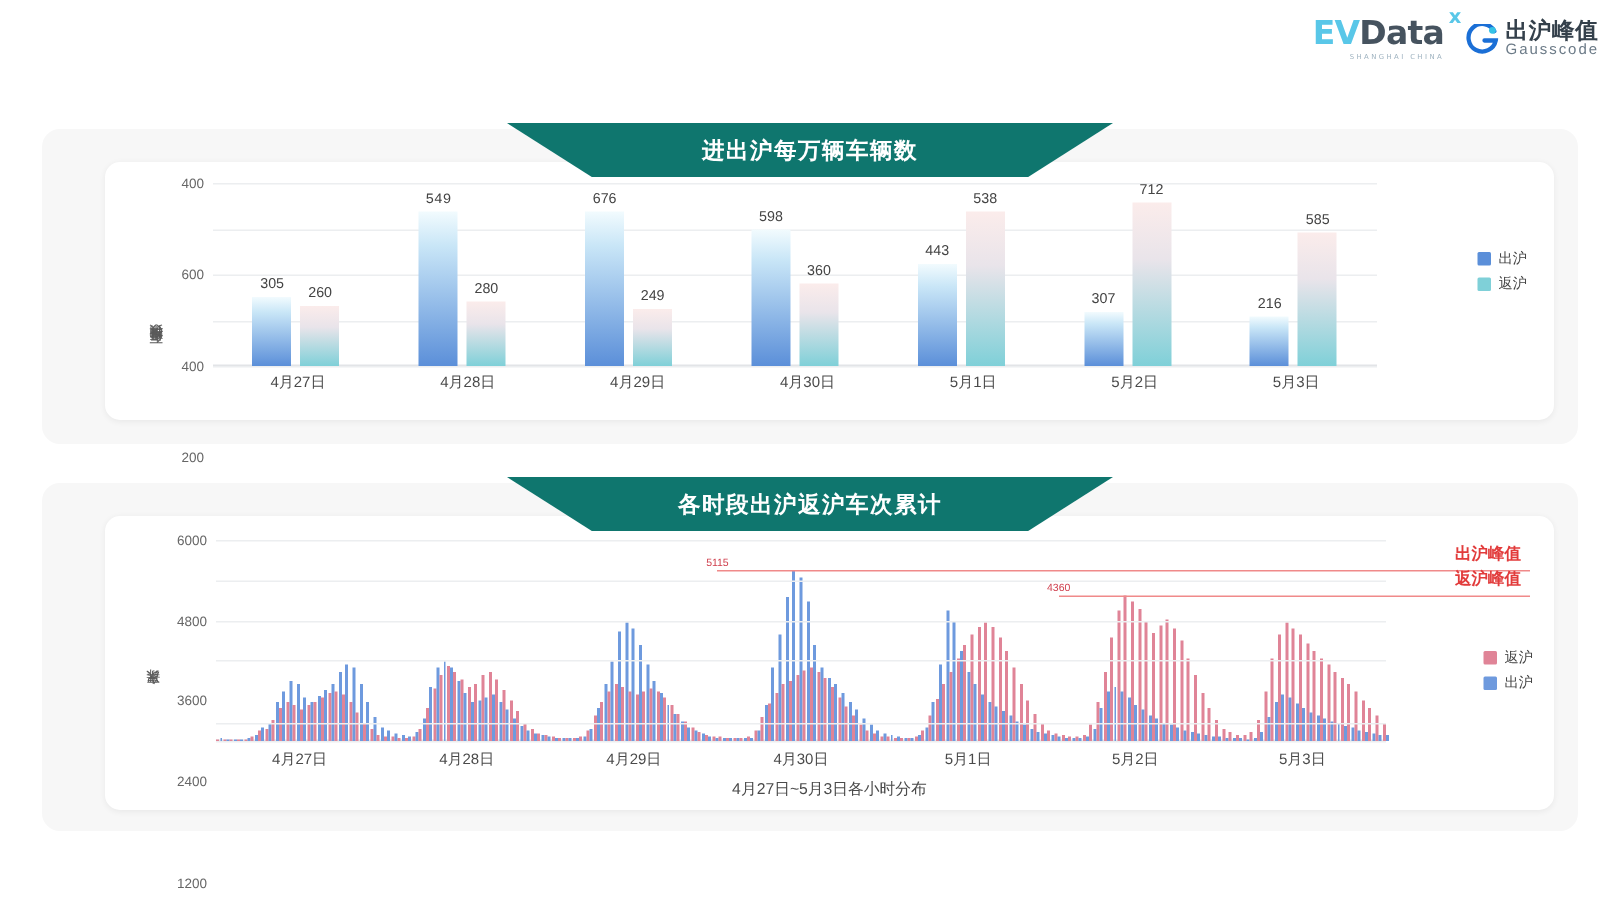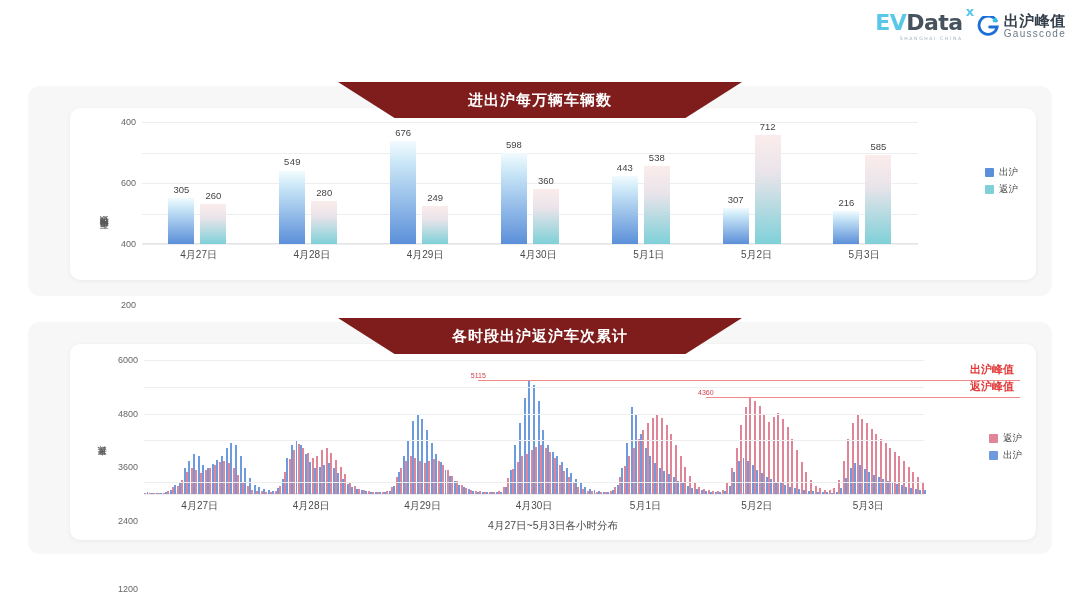--- a/index.html
+++ b/index.html
@@ -50,21 +50,21 @@
     position: absolute; left: 42px; right: 16px;
     background: #ffffff; border-radius: 10px;
     box-shadow: 0 1px 4px rgba(0,0,0,0.06);
   }
   #card-1 { top: 22px; height: 172px; }
   #card-2 { top: 22px; height: 196px; }
 
   
   .banner {
     position: absolute; left: 50%; transform: translateX(-50%);
-    width: 404px; height: 36px; background: #7f1d1d;
+    width: 404px; height: 36px; background: #0f766e;
     clip-path: polygon(0 0, 100% 0, 86% 100%, 14% 100%);
     display: flex; align-items: center; justify-content: center;
     z-index: 5;
   }
   #banner-1 { top: 82px; }
   #banner-2 { top: 318px; }
   .banner-text {
     color: #ffffff; font-size: 15px; font-weight: bold; letter-spacing: 1px;
   }
 
@@ -199,21 +199,21 @@
             <div class="groups1">
               <div class="group1">
                 <div class="bar1 out" style="height: 46.5125px;">
                   <div class="bar1-label">305</div>
                 </div>
                 <div class="bar1 back" style="height: 39.65px;">
                   <div class="bar1-label">260</div>
                 </div>
               </div>
               <div class="group1">
-                <div class="bar1 out" style="height: 73px; font-family: Liberation Mono, monospace;">
+                <div class="bar1 out" style="height: 103px; font-family: Liberation Mono, monospace;">
                   <div class="bar1-label">549</div>
                 </div>
                 <div class="bar1 back" style="height: 42.7px;">
                   <div class="bar1-label">280</div>
                 </div>
               </div>
               <div class="group1">
                 <div class="bar1 out" style="height: 103.09px;">
                   <div class="bar1-label">676</div>
                 </div>
@@ -226,21 +226,21 @@
                   <div class="bar1-label">598</div>
                 </div>
                 <div class="bar1 back" style="height: 54.9px;">
                   <div class="bar1-label">360</div>
                 </div>
               </div>
               <div class="group1">
                 <div class="bar1 out" style="height: 67.5575px;">
                   <div class="bar1-label">443</div>
                 </div>
-                <div class="bar1 back" style="height: 78px;">
+                <div class="bar1 back" style="height: 103px;">
                   <div class="bar1-label">538</div>
                 </div>
               </div>
               <div class="group1">
                 <div class="bar1 out" style="height: 36px;">
                   <div class="bar1-label">307</div>
                 </div>
                 <div class="bar1 back" style="height: 108.58px;">
                   <div class="bar1-label">712</div>
                 </div>

